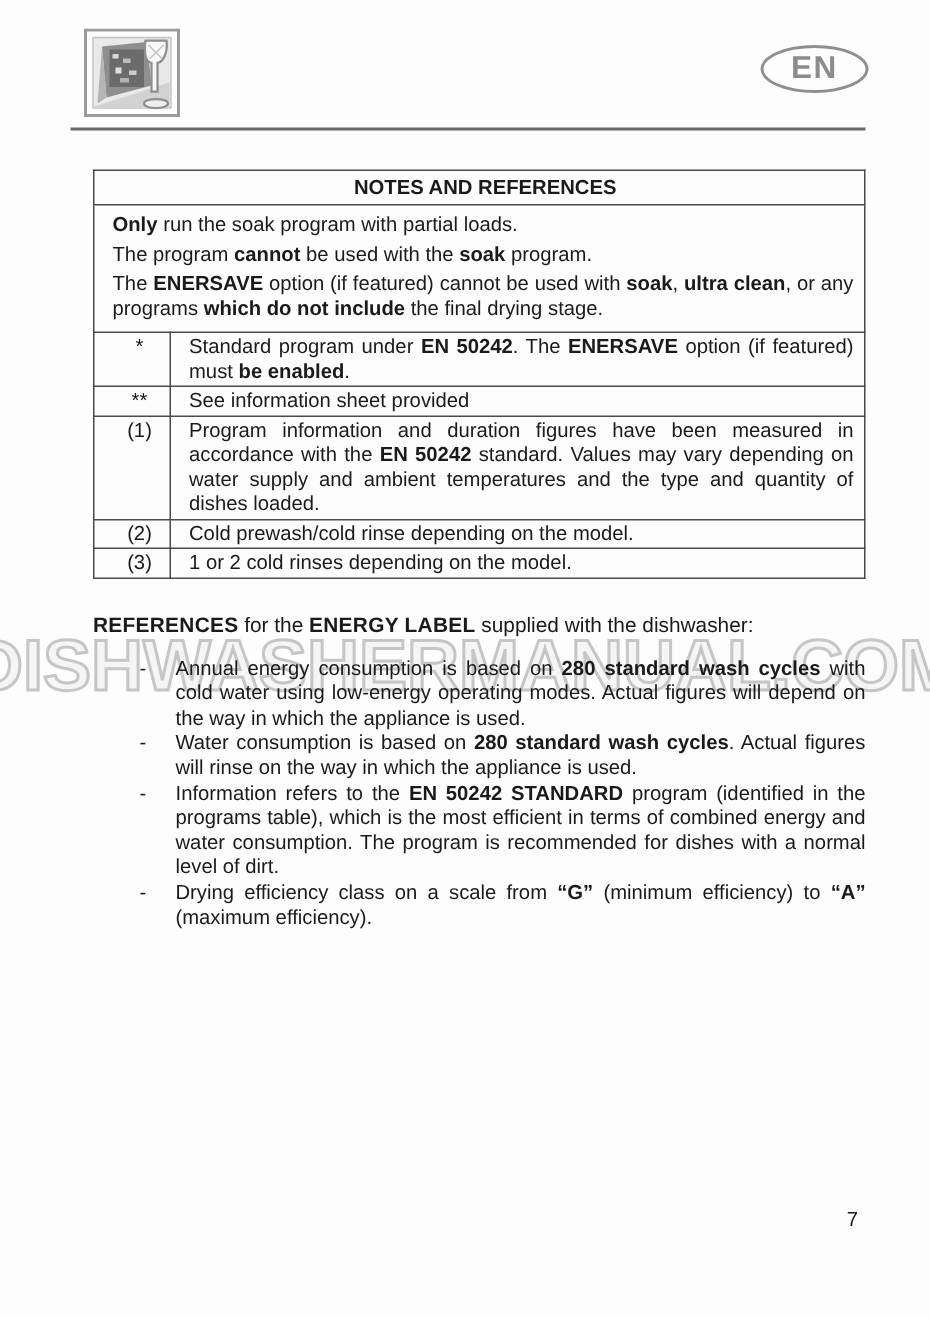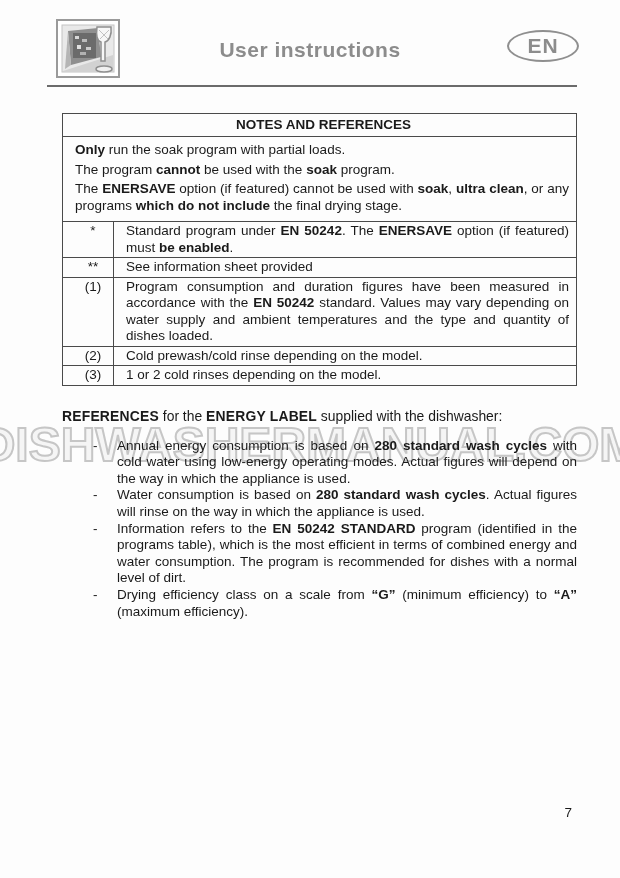--- a/index.html
+++ b/index.html
@@ -81,21 +81,20 @@
       <rect x="19" y="17" width="4" height="3" fill="#d8d8d8"></rect>
       <rect x="26" y="20" width="5" height="3" fill="#bdbdbd"></rect>
       <rect x="21" y="26" width="4" height="4" fill="#e0e0e0"></rect>
       <rect x="30" y="28" width="5" height="3" fill="#cccccc"></rect>
       <rect x="24" y="33" width="6" height="3" fill="#b2b2b2"></rect>
       <path d="M41 8 h14 c1 8 -2 14 -6 15 v19 h-4 v-19 c-4 -1 -5 -7 -4 -15 z" fill="#f7f7f7" stroke="#8f8f8f" stroke-width="1.5"></path>
       <path d="M43 11 l9 9 M53 11 l-9 9" stroke="#c2c2c2" stroke-width="1"></path>
       <ellipse cx="48" cy="50" rx="8" ry="3" fill="#f0f0f0" stroke="#8f8f8f" stroke-width="1.5"></ellipse>
     </svg>
   </div>
-  <div class="page-title">User instructions</div>
   <div class="lang-badge">EN</div>
   <div class="header-rule"></div>
 
   <div class="watermark">DISHWASHERMANUAL.COM</div>
 
   <div class="content">
 
     <table class="notes">
       <thead>
         <tr>
@@ -119,21 +118,21 @@
     <td class="cell"><span>Standard program under </span><b>EN 50242</b><span>. The </span><b>ENERSAVE</b><span> option (if featured) must </span><b>be enabled</b><span>.</span></td>
   </tr>
 
   <tr>
     <td class="sym">**</td>
     <td class="cell"><span>See information sheet provided</span></td>
   </tr>
 
   <tr>
     <td class="sym">(1)</td>
-    <td class="cell"><span>Program consumption and duration figures have been measured in accordance with the </span><b>EN 50242</b><span> standard. Values may vary depending on water supply and ambient temperatures and the type and quantity of dishes loaded.</span></td>
+    <td class="cell"><span>Program information and duration figures have been measured in accordance with the </span><b>EN 50242</b><span> standard. Values may vary depending on water supply and ambient temperatures and the type and quantity of dishes loaded.</span></td>
   </tr>
 
   <tr>
     <td class="sym">(2)</td>
     <td class="cell"><span>Cold prewash/cold rinse depending on the model.</span></td>
   </tr>
 
   <tr>
     <td class="sym">(3)</td>
     <td class="cell"><span>1 or 2 cold rinses depending on the model.</span></td>

